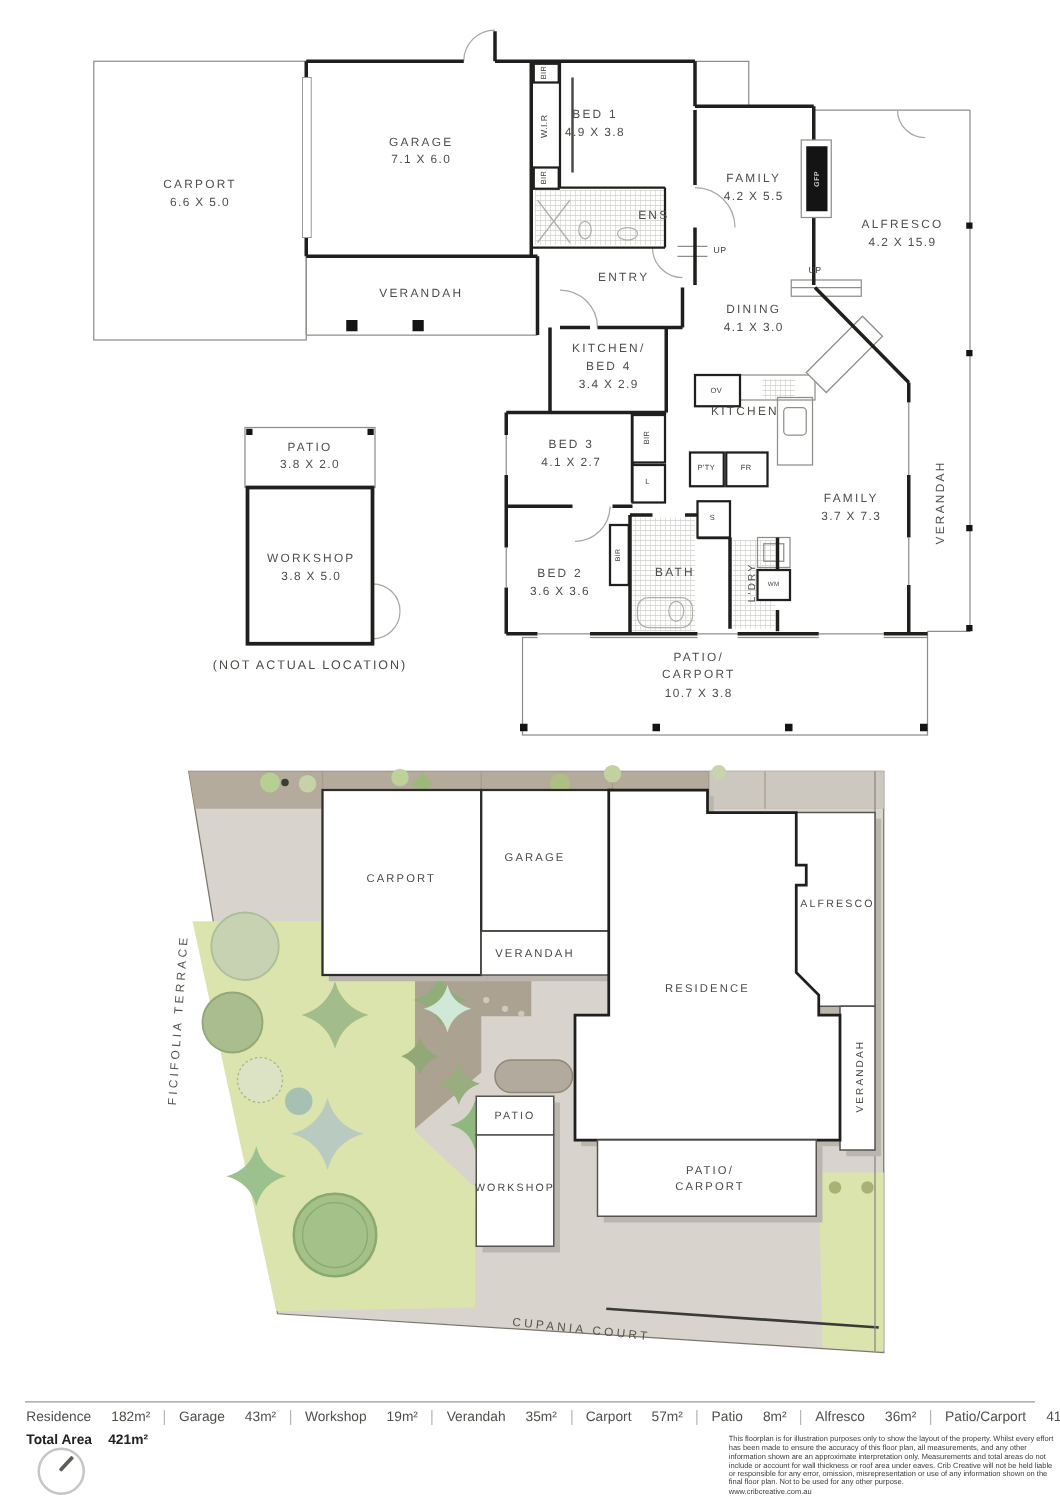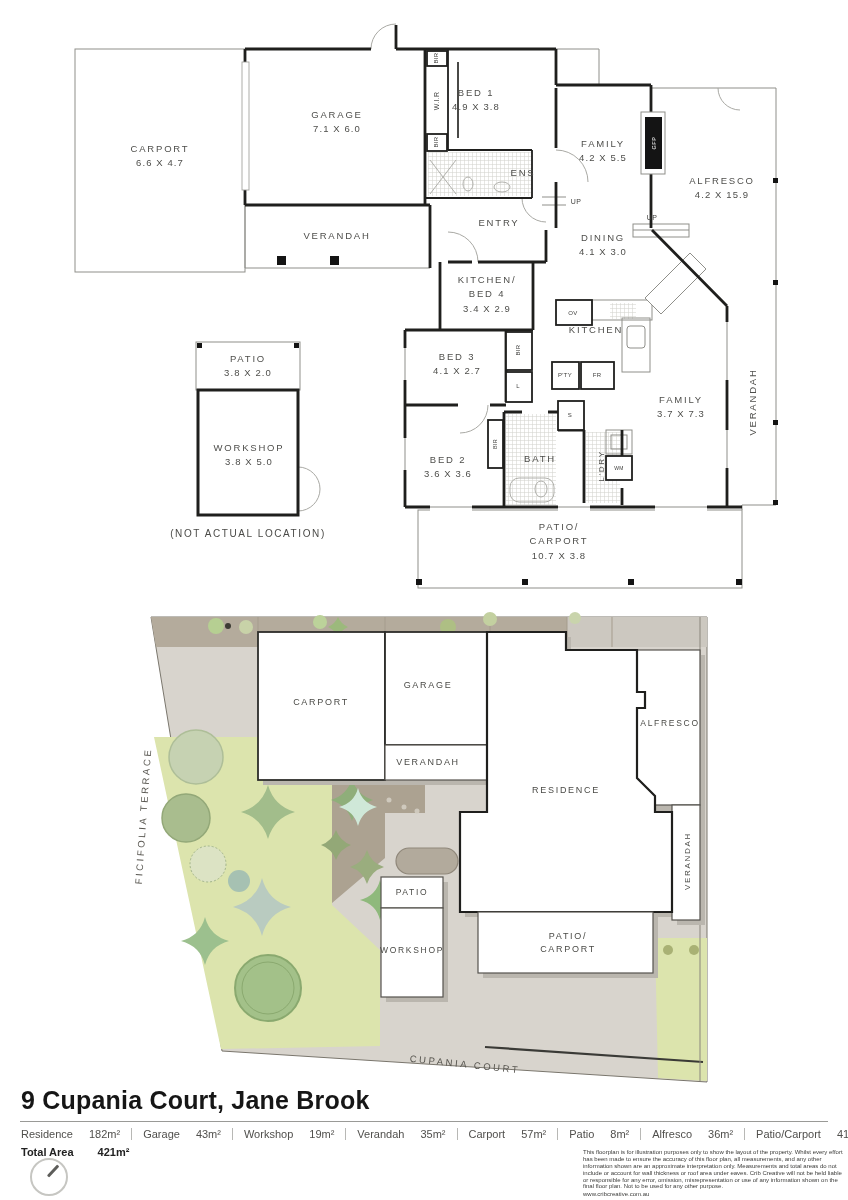--- a/index.html
+++ b/index.html
@@ -26,21 +26,21 @@
           letter-spacing:2.6px;white-space:nowrap;}
   
   .title{position:absolute;left:21px;top:1086px;font-size:25px;font-weight:bold;color:#161616;
          letter-spacing:.2px;}
   .rule{position:absolute;left:20px;top:1121px;width:808px;height:0;border-top:1px solid #9a9a97;}
   .areas{position:absolute;left:21px;top:1128px;width:760px;display:flex;align-items:center;
          font-size:11px;color:#504f4c;}
   .agroup{display:inline-flex;gap:16px;padding:0 11px;border-left:1px solid #b8b8b5;}
   .agroup:first-child{border-left:none;padding-left:0;}
   .total{position:absolute;left:21px;top:1146px;font-size:11px;font-weight:bold;color:#222;
-         display:flex;gap:24px;}
+         display:flex;gap:13px;}
   .compass{position:absolute;left:30px;top:1158px;width:34px;height:34px;border:2px solid #c6c6c2;
            border-radius:50%;}
   .needle{position:absolute;left:16px;top:15px;width:15px;height:3px;background:#5d5d5a;
           transform-origin:0 50%;transform:rotate(-47deg);border-radius:1px;}
   .disclaimer{position:absolute;left:583px;top:1149px;width:262px;font-size:6px;line-height:1.15;
               color:#3c3c3a;text-align:left;}
   .disclaimer .web{margin-top:1px;}
 </style>
 </head>
 <body>
@@ -226,21 +226,21 @@
         <rect x="773" y="500" width="5" height="5"></rect>
       <rect x="197" y="343" width="5" height="5"></rect>
         <rect x="294" y="343" width="5" height="5"></rect>
     </g>
 
     <rect x="198" y="390" width="100" height="125" fill="none" stroke="#1f1f1d" stroke-width="3"></rect>
   </svg>
 
   <div class="rlabel" style="left:160px;top:156px">
       <span class="nm">CARPORT</span>
-      <span class="dims">6.6 X 4.7</span>
+      <span class="dims">6.6 X 5.0</span>
     </div>
   <div class="rlabel" style="left:337px;top:122px">
       <span class="nm">GARAGE</span>
       <span class="dims">7.1 X 6.0</span>
     </div>
   <div class="rlabel" style="left:337px;top:236px">
       <span class="nm">VERANDAH</span>
     </div>
   <div class="rlabel" style="left:476px;top:100px">
       <span class="nm">BED 1</span>
@@ -256,21 +256,21 @@
     </div>
   <div class="rlabel rot" style="left:753px;top:402px">
       <span class="nm">VERANDAH</span>
     </div>
   <div class="rlabel" style="left:523px;top:173px">
       <span class="nm">ENS</span>
     </div>
   <div class="rlabel" style="left:499px;top:223px">
       <span class="nm">ENTRY</span>
     </div>
-  <div class="rlabel" style="left:603px;top:245px">
+  <div class="rlabel" style="left:603px;top:256px">
       <span class="nm">DINING</span>
       <span class="dims">4.1 X 3.0</span>
     </div>
   <div class="rlabel" style="left:487px;top:294px">
       <span class="nm">KITCHEN/</span>
       <span class="nm">BED 4</span>
       <span class="dims">3.4 X 2.9</span>
     </div>
   <div class="rlabel" style="left:596px;top:330px">
       <span class="nm">KITCHEN</span>
@@ -331,21 +331,20 @@
   <div class="slabel rot" style="left:688px;top:861px;font-size:8px">VERANDAH</div>
   <div class="slabel" style="left:412px;top:892px;font-size:8.5px">PATIO</div>
   <div class="slabel" style="left:412px;top:950px;font-size:8.5px">WORKSHOP</div>
   <div class="slabel" style="left:568px;top:943px">
       <span style="display:block">PATIO/</span>
       <span style="display:block">CARPORT</span>
     </div>
   <div class="street" style="left:143px;top:816px;transform:translate(-50%,-50%) rotate(-86deg)">FICIFOLIA TERRACE</div>
   <div class="street" style="left:465px;top:1064px;transform:translate(-50%,-50%) rotate(6deg)">CUPANIA COURT</div>
 
-  <div class="title">9 Cupania Court, Jane Brook</div>
   <div class="rule"></div>
 
   <div class="areas">
     <span class="agroup">
         <span>Residence</span>
         <span>182m²</span>
       </span>
     <span class="agroup">
         <span>Garage</span>
         <span>43m²</span>

